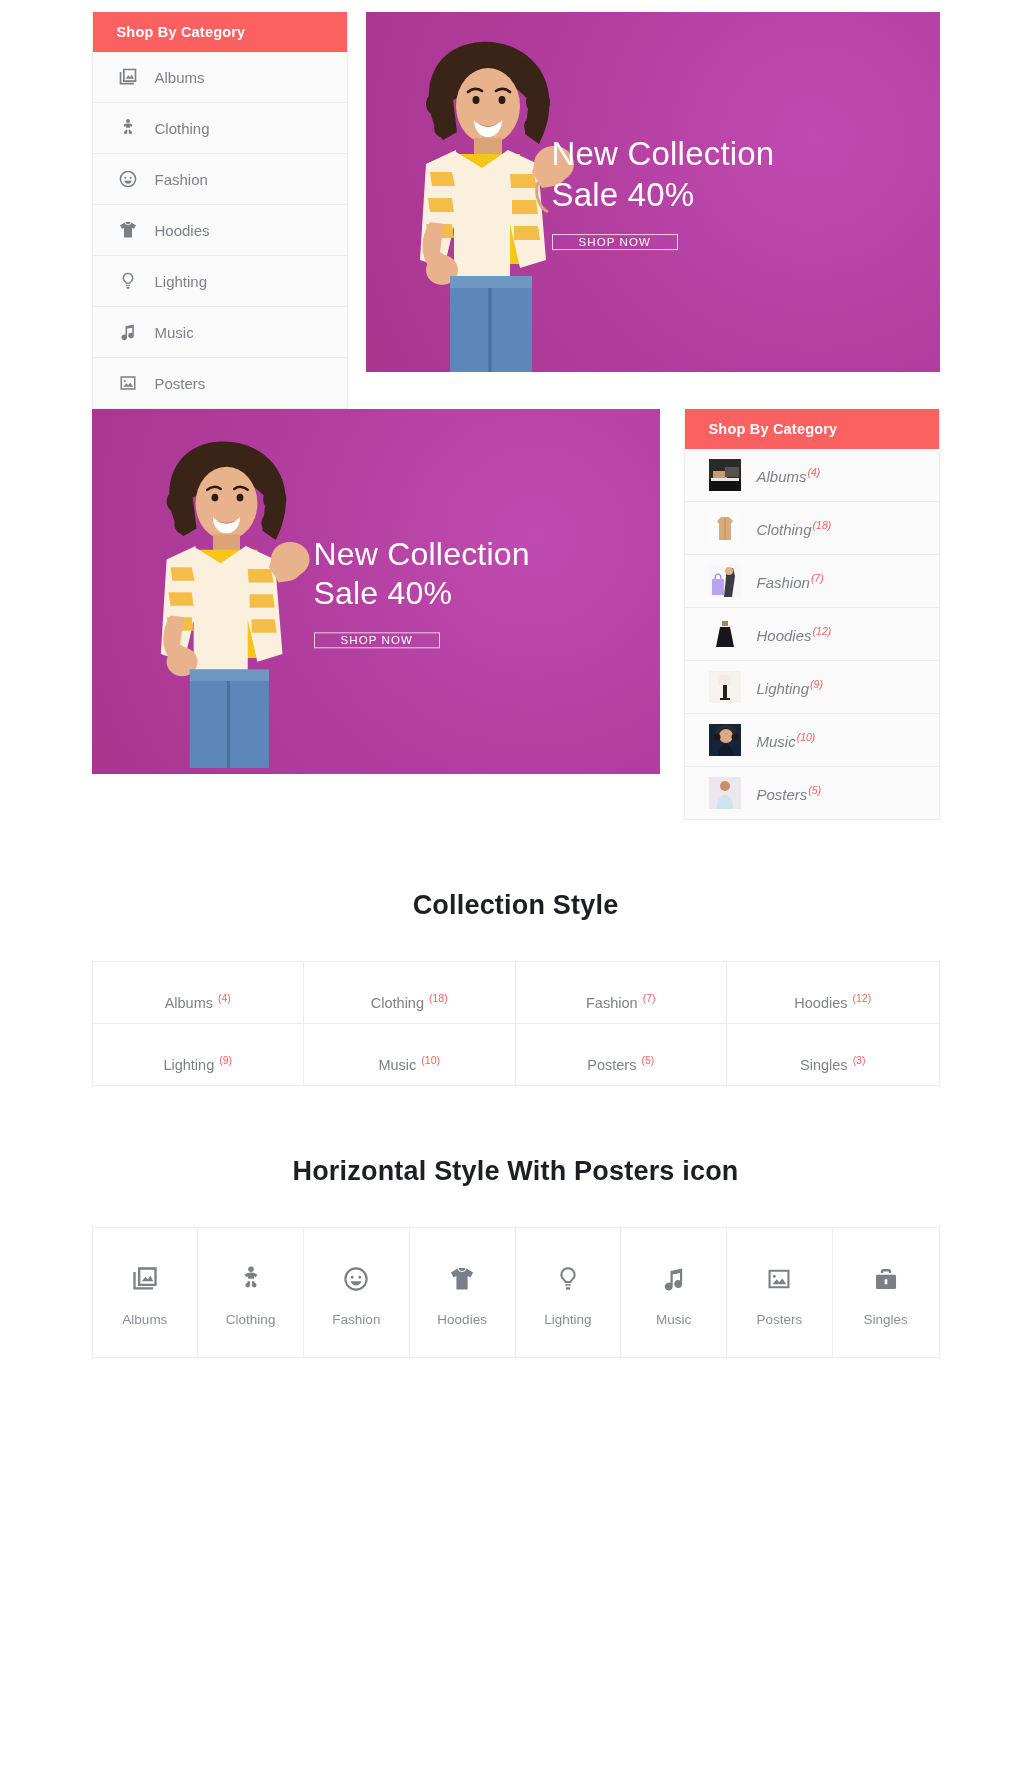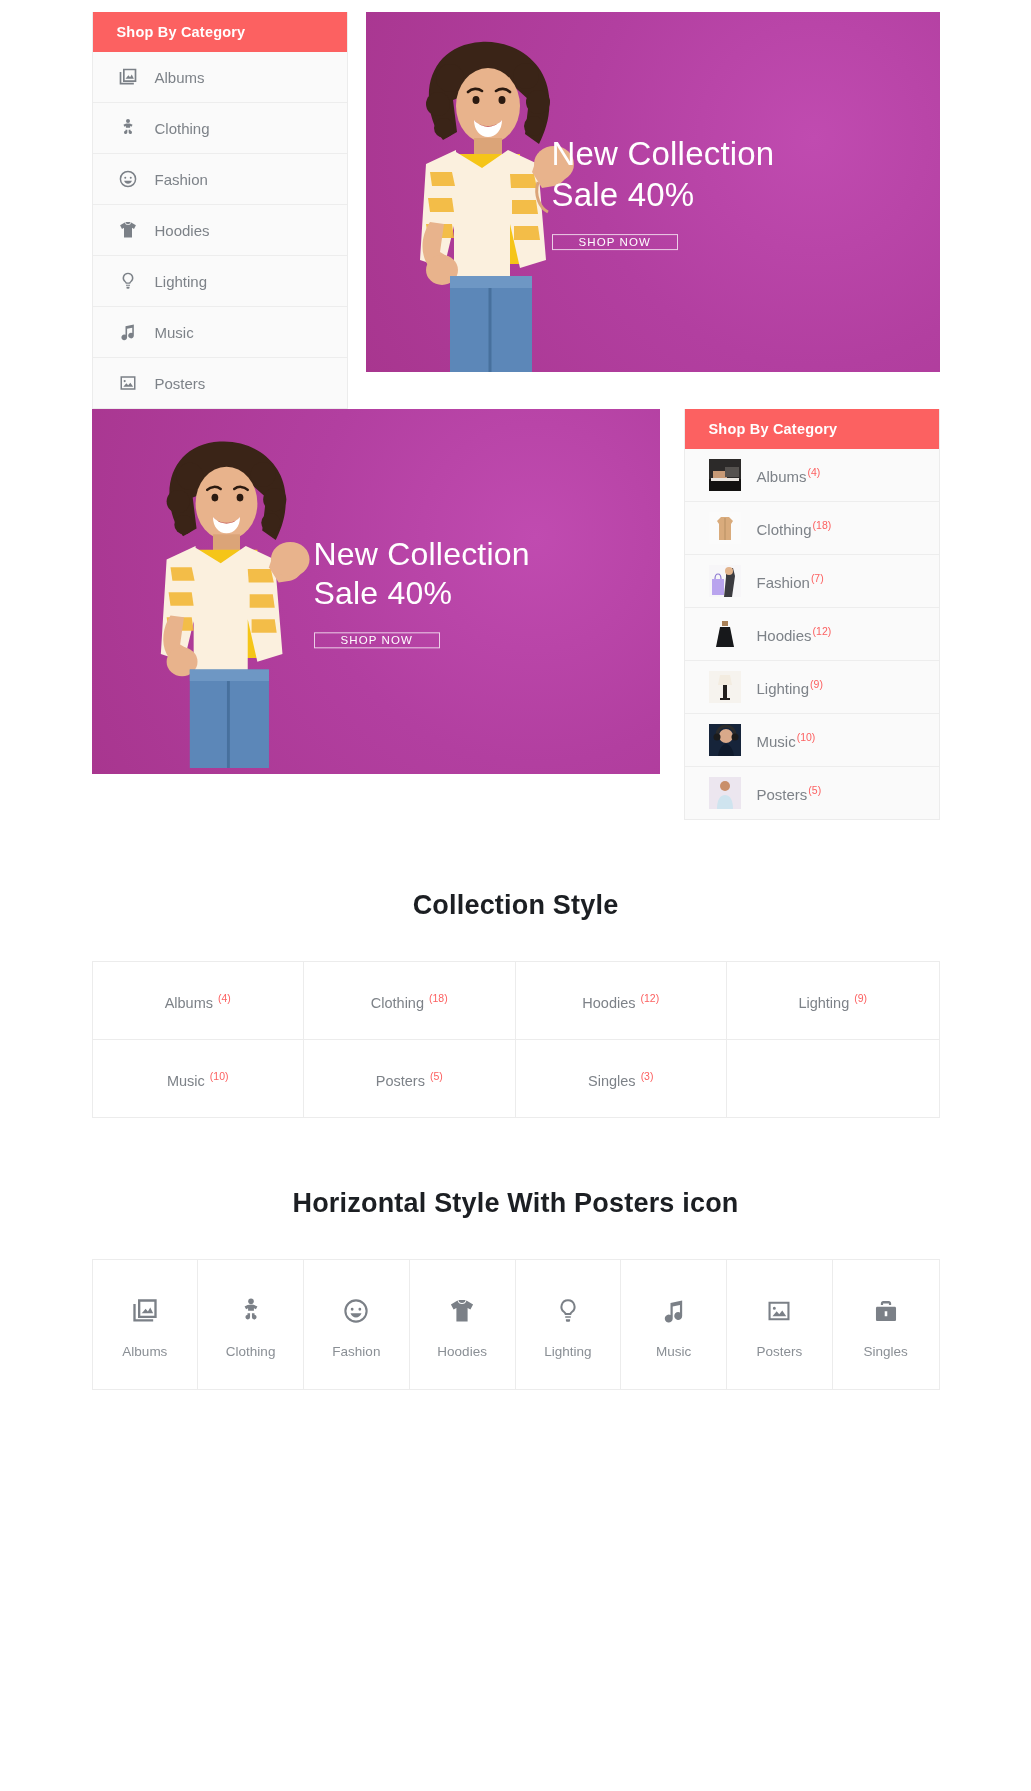--- a/index.html
+++ b/index.html
@@ -133,39 +133,39 @@
     border-bottom: 1px solid #ededed;
     min-height: 48px;
   }
   .cat-row-v:last-child { border-bottom: none; }
   .thumb {
     width: 32px; height: 32px; flex: 0 0 32px;
     overflow: hidden;
     background: #f2f2f2;
     position: relative;
   }
-  .cat-row-v .lbl { font-size: 15px; color: #7d8288; }
+  .cat-row-v .lbl { font-size: 15px; color: #7d8288; font-style: italic; }
   .cnt {
     color: #fc6161;
     font-size: 10.5px;
     vertical-align: super;
     margin-left: 1px;
   }
 
   
   .grid-box {
     margin: 0 12px;
     border: 1px solid #ececec;
     display: grid;
     grid-template-columns: repeat(4, 1fr);
   }
   .grid-cell {
     border-right: 1px solid #ececec;
     border-bottom: 1px solid #ececec;
-    padding: 30px 10px 28px;
+    padding: 30px 10px 12px;
     text-align: center;
     background: #fff;
   }
   .grid-cell:nth-child(4n) { border-right: none; }
   .grid-cell:nth-child(n+5) { border-bottom: none; }
   .grid-thumb {
     width: 48px; height: 52px;
     margin: 0 auto 22px;
     overflow: hidden;
     background: #f7f7f7;
@@ -487,20 +487,32 @@
       <span class="grid-thumb">
         <svg class="ph" viewBox="0 0 48 52">
             <rect width="48" height="52" fill="#fbfbfb"></rect>
             <path d="M18 6h12l7 7-3 5v32H14V18l-3-5z" fill="#d9ab7c"></path>
             <path d="M24 8v42" stroke="#b78f63" stroke-width="1.4"></path>
           </svg>
       </span>
       <div class="grid-label"><span>Clothing</span> <span class="cnt">(18)</span></div>
     </div>
 
+    <div class="grid-cell">
+      <span class="grid-thumb">
+        <svg class="ph" viewBox="0 0 48 52">
+            <rect width="48" height="52" fill="#f7f6f8"></rect>
+            <path d="M26 5h12l4 13-5 34H25l3-32z" fill="#3b3b40"></path>
+            <circle cx="31" cy="9" r="6" fill="#e2b48d"></circle>
+            <path d="M4 22h22v30H4z" fill="#b9a4ee"></path>
+            <path d="M9 22c0-5 2-8 6-8s6 3 6 8" stroke="#8d79d1" stroke-width="1.6" fill="none"></path>
+          </svg>
+      </span>
+      <div class="grid-label"><span>Fashion</span> <span class="cnt">(7)</span></div>
+    </div>
 
     <div class="grid-cell">
       <span class="grid-thumb">
         <svg class="ph" viewBox="0 0 48 52">
             <rect width="48" height="52" fill="#fafafa"></rect>
             <rect x="19" y="4" width="10" height="9" fill="#a98158"></rect>
             <path d="M16 14h16l7 36H9z" fill="#17181b"></path>
           </svg>
       </span>
       <div class="grid-label"><span>Hoodies</span> <span class="cnt">(12)</span></div>

